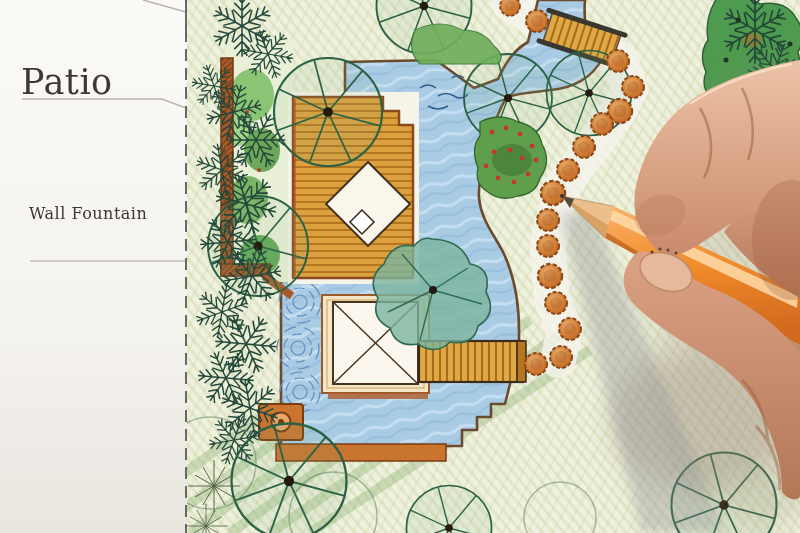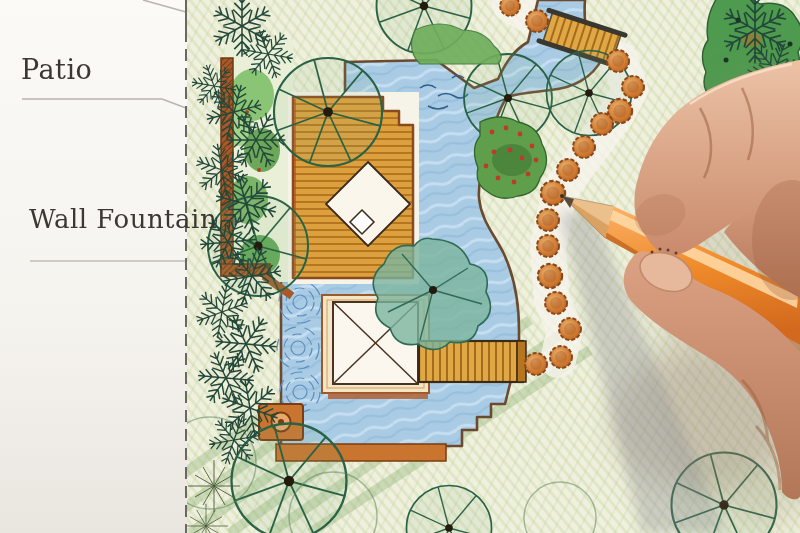--- a/index.html
+++ b/index.html
@@ -1,21 +1,21 @@
 <!DOCTYPE html>
 <html><head>
 <meta charset="utf-8">
 <style>
   html,body{margin:0;padding:0;background:#222;}
   .stage{position:relative;width:800px;height:533px;overflow:hidden;background:#f1f1e2;
          font-family:"DejaVu Serif","Liberation Serif",serif;}
   .stage svg{position:absolute;left:0;top:0;}
   .label{position:absolute;color:#3c3733;}
-  .label.patio{left:21px;top:54px;font-size:27px;letter-spacing:.5px;}
-  .label.wallfountain{left:29px;top:204px;font-size:26px;letter-spacing:.5px;}
+  .label.patio{left:21px;top:62px;font-size:35px;letter-spacing:.5px;}
+  .label.wallfountain{left:29px;top:204px;font-size:16px;letter-spacing:.5px;}
   .label.gazebo{left:375px;top:351px;transform:translate(-50%,-50%);
     font-size:20px;font-weight:bold;color:#2f1f12;letter-spacing:1px;white-space:nowrap;
     text-shadow:0 0 3px #fbf7ee,0 0 3px #fbf7ee;}
 </style>
 </head>
 <body>
 
 <div class="stage">
 <svg width="800" height="533" viewBox="0 0 800 533">
 <defs>

